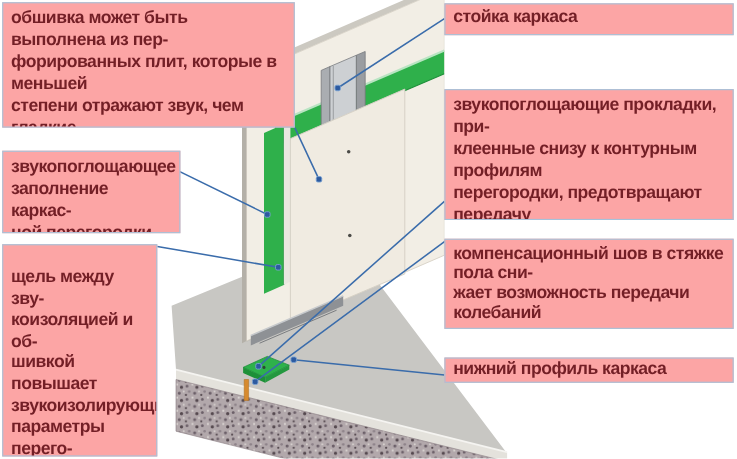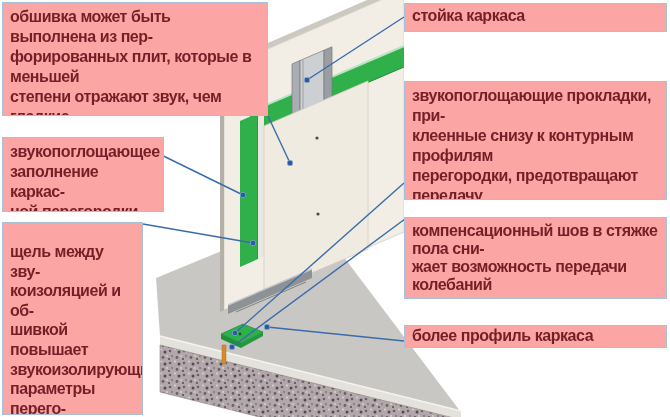--- a/index.html
+++ b/index.html
@@ -126,15 +126,15 @@
 шумного помещения</div>
   <div class="callout c-r1">стойка каркаса</div>
   <div class="callout c-r2">звукопоглощающие прокладки, при-
 клеенные снизу к контурным профилям
 перегородки, предотвращают передачу
 колебаний на соприкасающиеся с ней
 конструкции</div>
   <div class="callout c-r3">компенсационный шов в стяжке пола сни-
 жает возможность передачи колебаний
 через пол в соседнее помещение</div>
-  <div class="callout c-r4">более профиль каркаса</div>
+  <div class="callout c-r4">нижний профиль каркаса</div>
 
 </div>
 
 </body></html>

